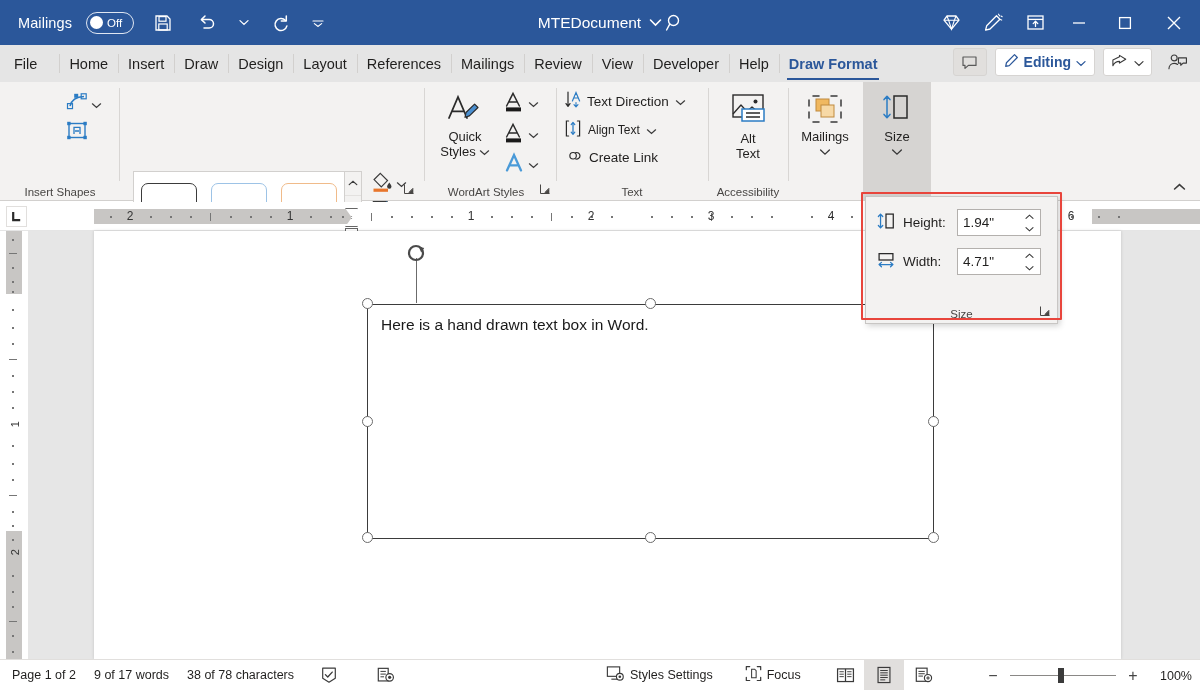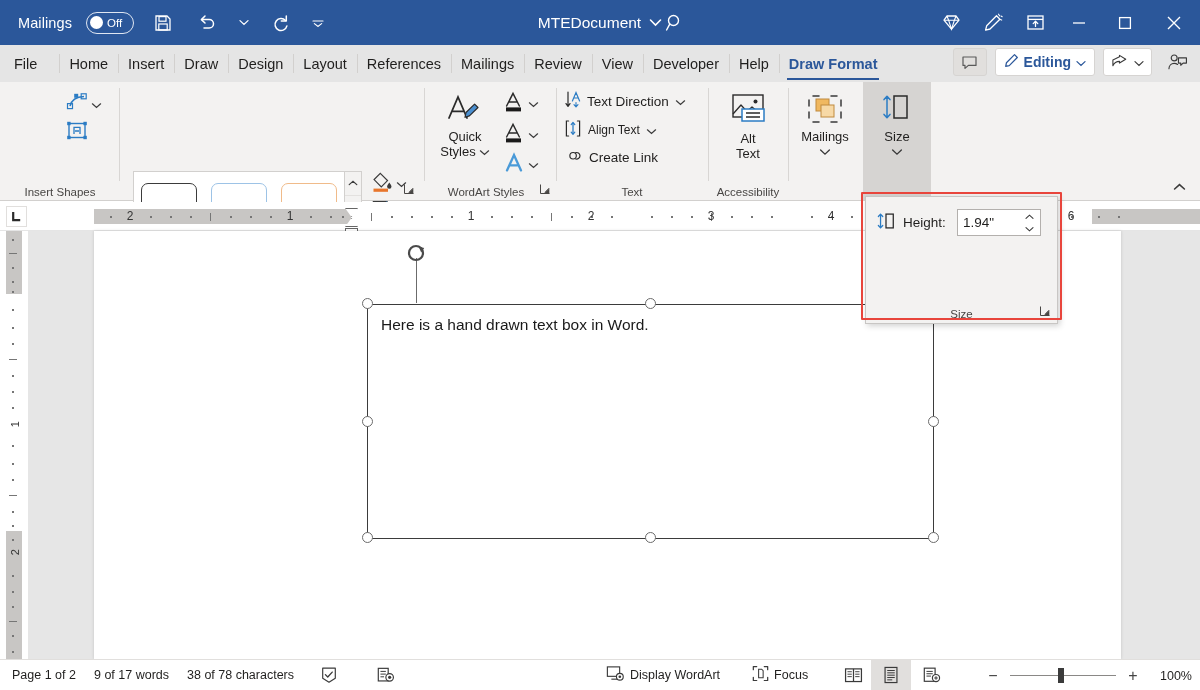--- a/index.html
+++ b/index.html
@@ -777,20 +777,44 @@
               </svg>
             </span>
           <span>
               <svg width="9" height="6" viewBox="0 0 9 6">
                 <path d="M1 1.6L4.5 4.8 8 1.6" fill="none" stroke="#3a3a3a" stroke-width="1.1" stroke-linecap="round"></path>
               </svg>
             </span>
         </span>
       </span>
     </div>
+    <div class="size-row">
+      <span>
+        <svg width="20" height="20" viewBox="0 0 22 22">
+            <rect x="3.4" y="4" width="15.2" height="7" fill="none" stroke="#2a2a2a" stroke-width="1.4"></rect>
+            <path d="M4 16h14M6 13.6L3.4 16 6 18.4M16 13.6L18.6 16 16 18.4" fill="none" stroke="#2b7cc4" stroke-width="1.4" stroke-linecap="round" stroke-linejoin="round"></path>
+          </svg>
+      </span>
+      <span class="lbl">Width:</span>
+      <span class="spin">
+        <input type="text" value="4.71&quot;" style="">
+        <span class="arrows">
+          <span>
+              <svg width="9" height="6" viewBox="0 0 9 6">
+                <path d="M1 4.4L4.5 1.2 8 4.4" fill="none" stroke="#3a3a3a" stroke-width="1.1" stroke-linecap="round"></path>
+              </svg>
+            </span>
+          <span>
+              <svg width="9" height="6" viewBox="0 0 9 6">
+                <path d="M1 1.6L4.5 4.8 8 1.6" fill="none" stroke="#3a3a3a" stroke-width="1.1" stroke-linecap="round"></path>
+              </svg>
+            </span>
+        </span>
+      </span>
+    </div>
     <div class="glabel2">Size</div>
     <div class="dialog-launcher" style="right:6px;bottom:3px;">
       <svg width="12" height="12" viewBox="0 0 12 12">
           <path d="M1.5 1.5v9h9" fill="none" stroke="#484644" stroke-width="1"></path>
           <path d="M10.3 5.2v5.3H5" fill="#484644"></path>
           <path d="M6 9.4l4-4.2" stroke="#484644" stroke-width="1"></path>
         </svg>
     </div>
   </div>
   <div class="redbox"></div>
@@ -815,21 +839,21 @@
     </div>
     <div class="sb-item" style="margin-left:198px;">
       <span>
         <svg width="19" height="17" viewBox="0 0 20 18">
             <rect x="1.4" y="2" width="13" height="10" fill="none" stroke="#3a3a3a" stroke-width="1.2"></rect>
             <path d="M5.6 15h6" stroke="#3a3a3a" stroke-width="1.2"></path>
             <circle cx="14.6" cy="12.4" r="3.6" fill="#fff" stroke="#3a3a3a" stroke-width="1.2"></circle>
             <circle cx="14.6" cy="12.4" r="1.4" fill="#3a3a3a"></circle>
           </svg>
       </span>
-      <span>Display WordArt</span>
+      <span>Styles Settings</span>
     </div>
     <div class="sb-item" style="margin-left:14px;align-items:center;">
       <span>
         <svg width="17" height="17" viewBox="0 0 18 18">
             <path d="M1.4 5V1.6H5M13 1.6h3.6V5M16.6 13v3.4H13M5 16.4H1.4V13" fill="none" stroke="#3a3a3a" stroke-width="1.3" stroke-linecap="round" stroke-linejoin="round"></path>
             <path d="M7 4.4h3.2l1.6 1.6v7.6H7z" fill="none" stroke="#3a3a3a" stroke-width="1.1"></path>
           </svg>
       </span>
       <span>Focus</span>
     </div>

